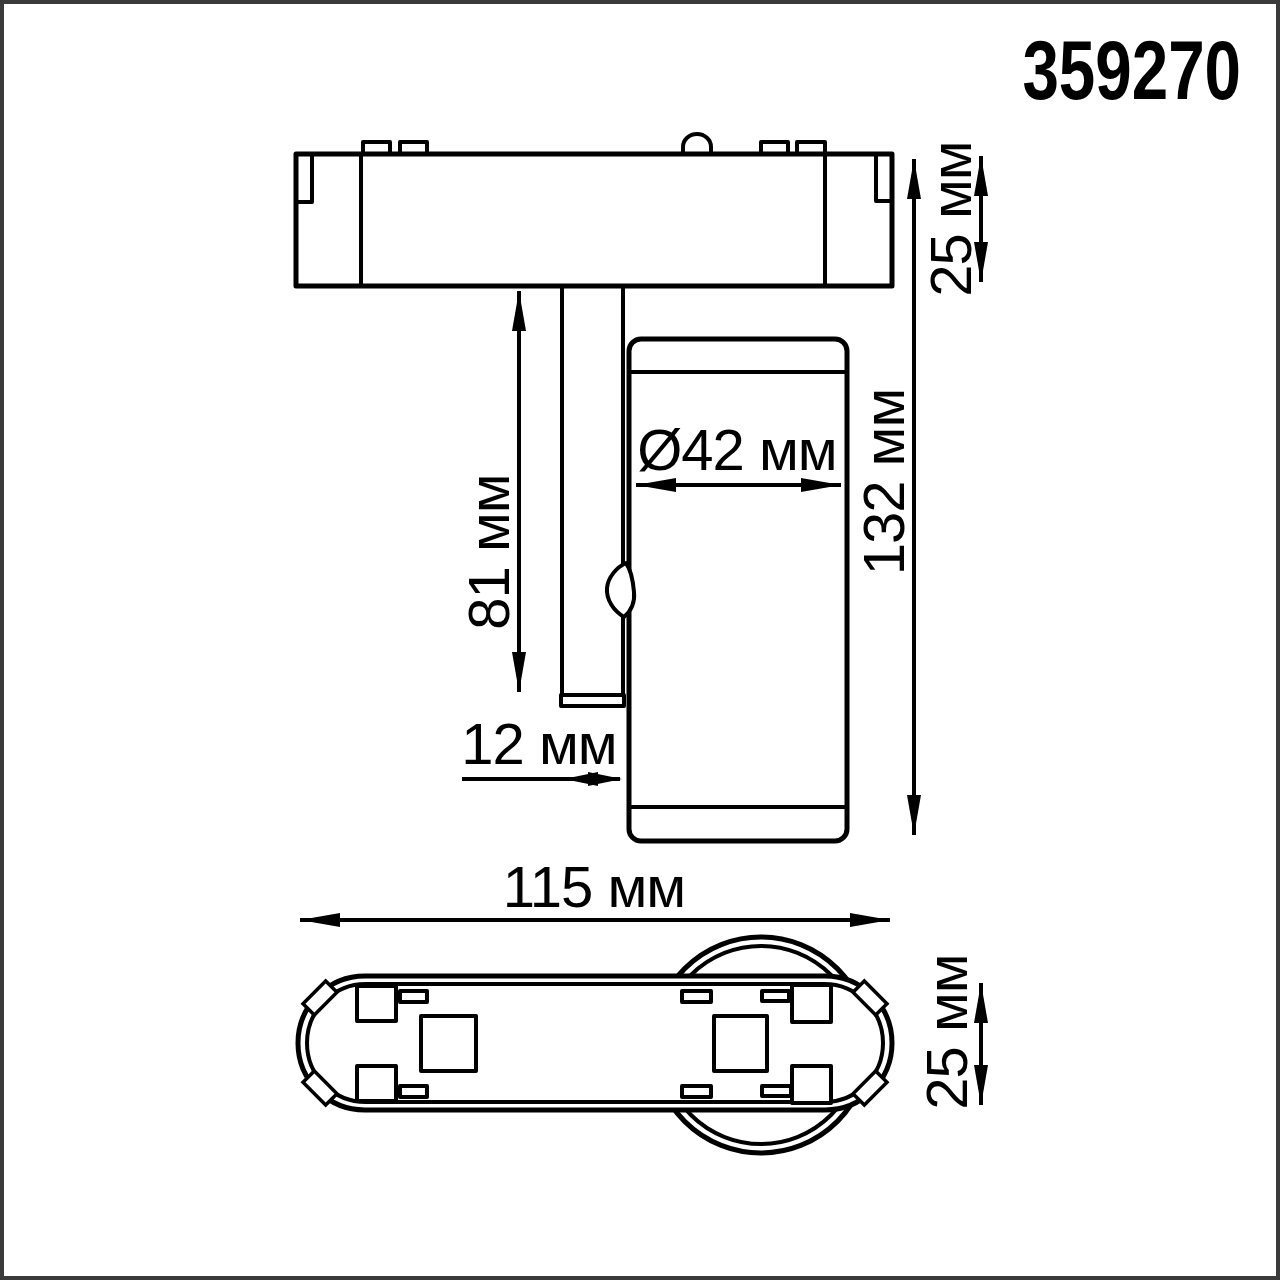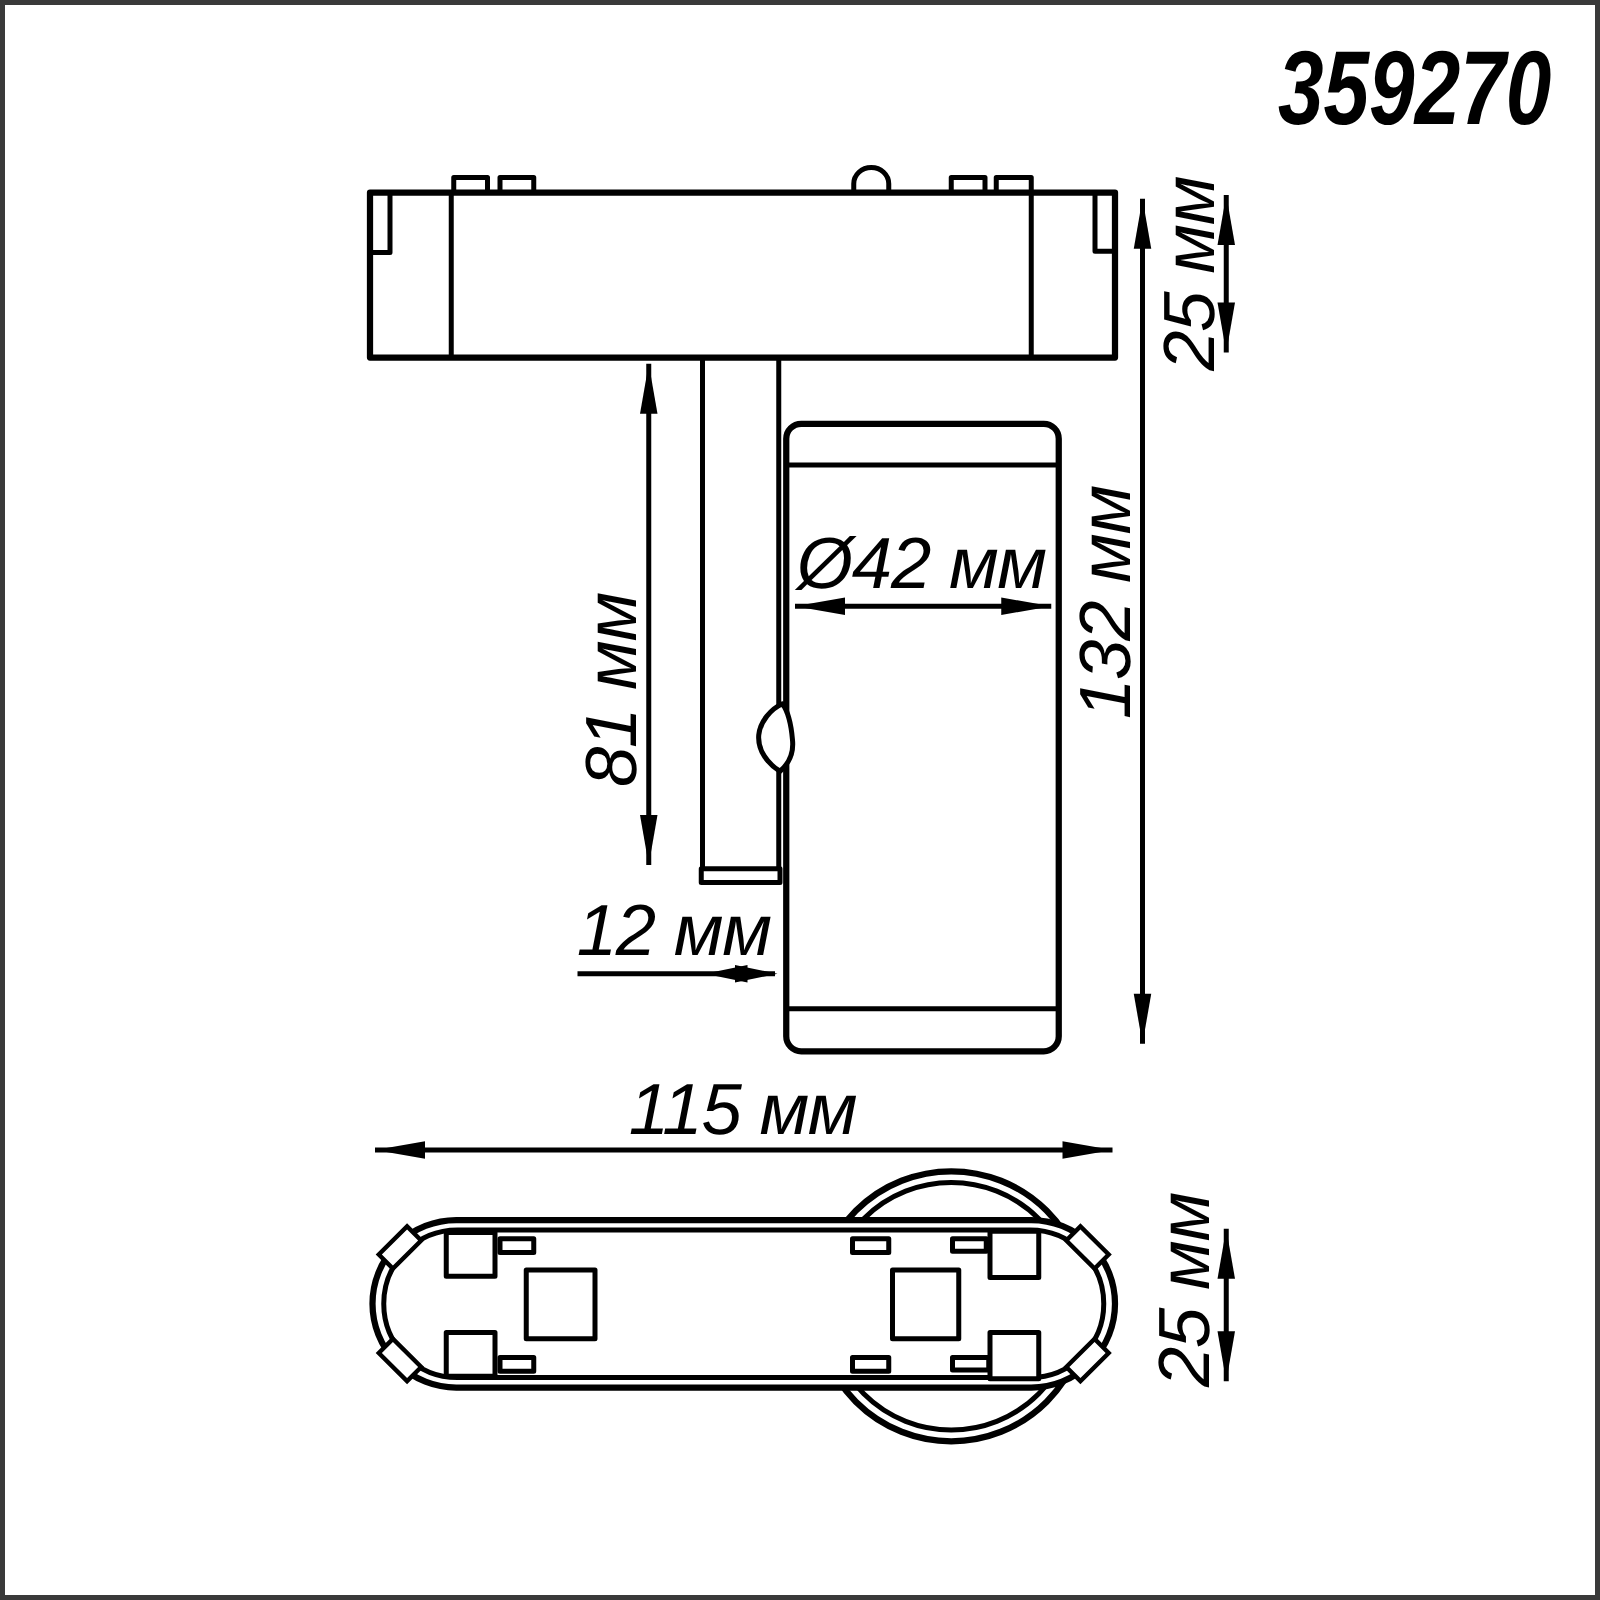--- a/index.html
+++ b/index.html
@@ -3,21 +3,20 @@
 <meta charset="utf-8">
 <style>
   html,body{margin:0;padding:0;background:#fff;}
   .canvas{
     position:relative;
     width:1272px;height:1272px;
     border:4px solid #3a3a3a;
     background:#ffffff;
     overflow:hidden;
     font-family:"Liberation Sans", sans-serif;
-    font-style:italic;
   }
   svg{display:block;}
   .outline{fill:#ffffff;stroke:#000000;stroke-width:5;stroke-linejoin:round;}
   .outline-thin{fill:#ffffff;stroke:#000000;stroke-width:4;stroke-linejoin:round;}
   .detail{fill:none;stroke:#000000;stroke-width:4;stroke-linejoin:round;stroke-linecap:butt;}
   .dimline{fill:none;stroke:#000000;stroke-width:4;}
   .dimtext{fill:#000000;font-size:58px;letter-spacing:-1px;}
   .partnum{fill:#000000;font-size:84px;font-weight:bold;}
   .arrowhead{fill:#000000;stroke:none;}
 </style>

